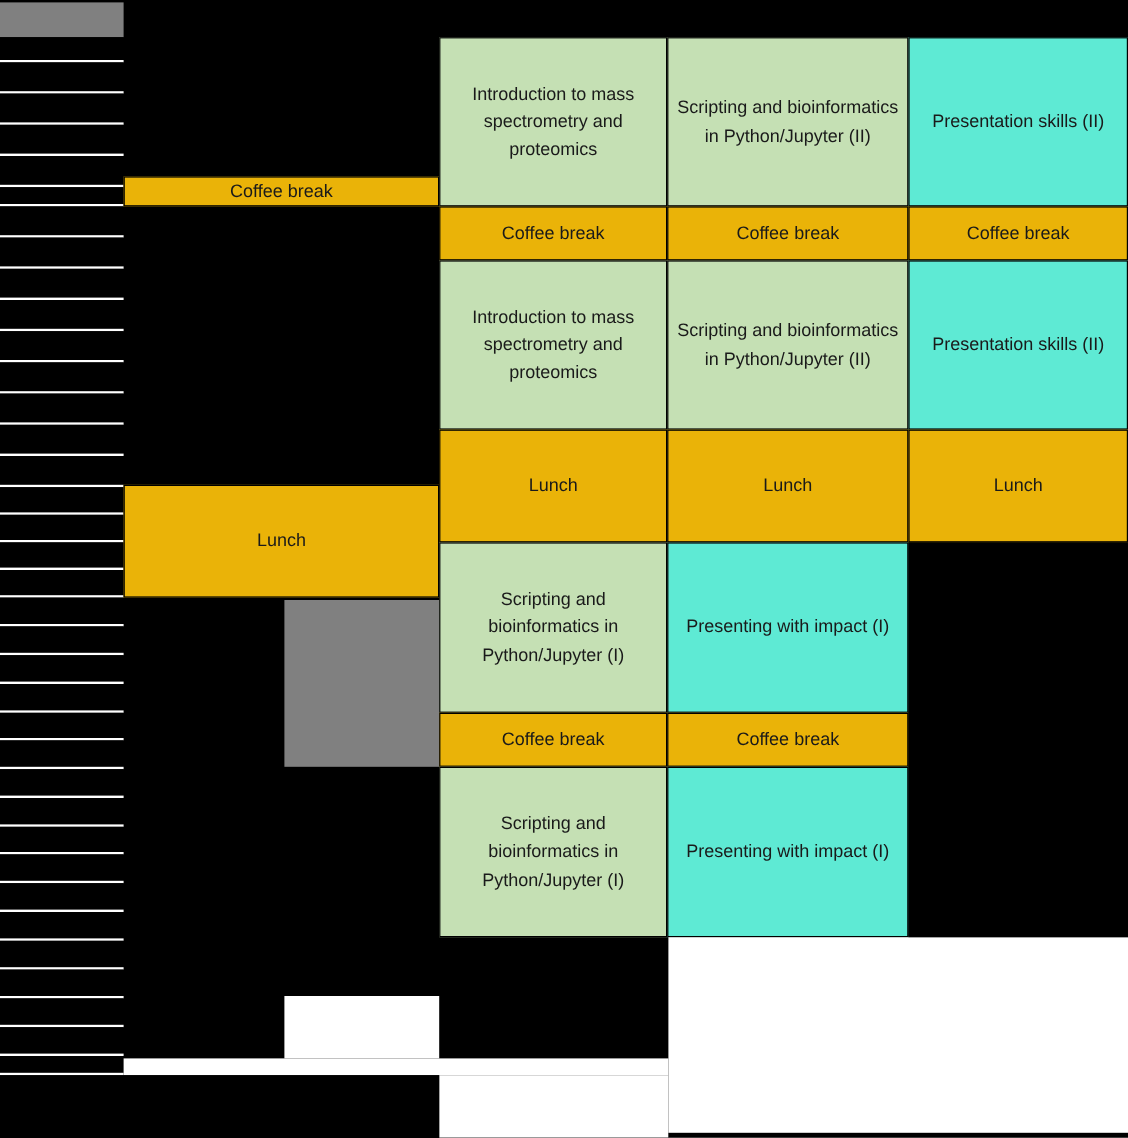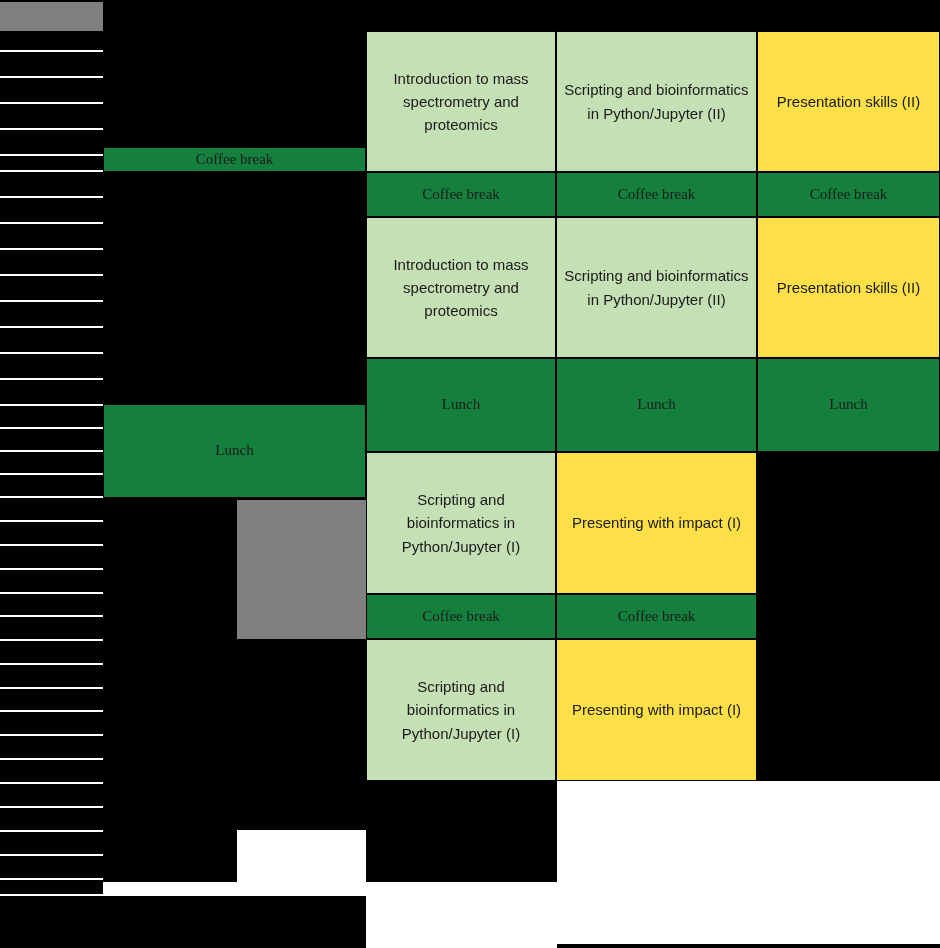--- a/index.html
+++ b/index.html
@@ -28,22 +28,22 @@
     text-align: center;
     color: #1a1a1a;
     font-size: 15px;
     line-height: 1.55;
     padding: 2px 6px;
     border: 1px solid #000000;
     overflow: hidden;
     white-space: pre-line;
   }
   .green  { background: #c5e0b4; }
-  .blue   { background: #fde047; text-align: right; }
-  .lgray  { background: #15803d; font-family: Liberation Serif, serif; }
+  .blue   { background: #5eead4; text-align: right; }
+  .lgray  { background: #eab308; }
   .dgray  { background: #808080; border: none; }
   .black  { background: #000000; border: none; }
   .white  { background: #ffffff; border: none; }
   .timecol-row {
     position: absolute;
     left: 0;
     box-sizing: border-box;
     background: #000000;
     border-bottom: 2px solid #ffffff;
     color: #000000;

